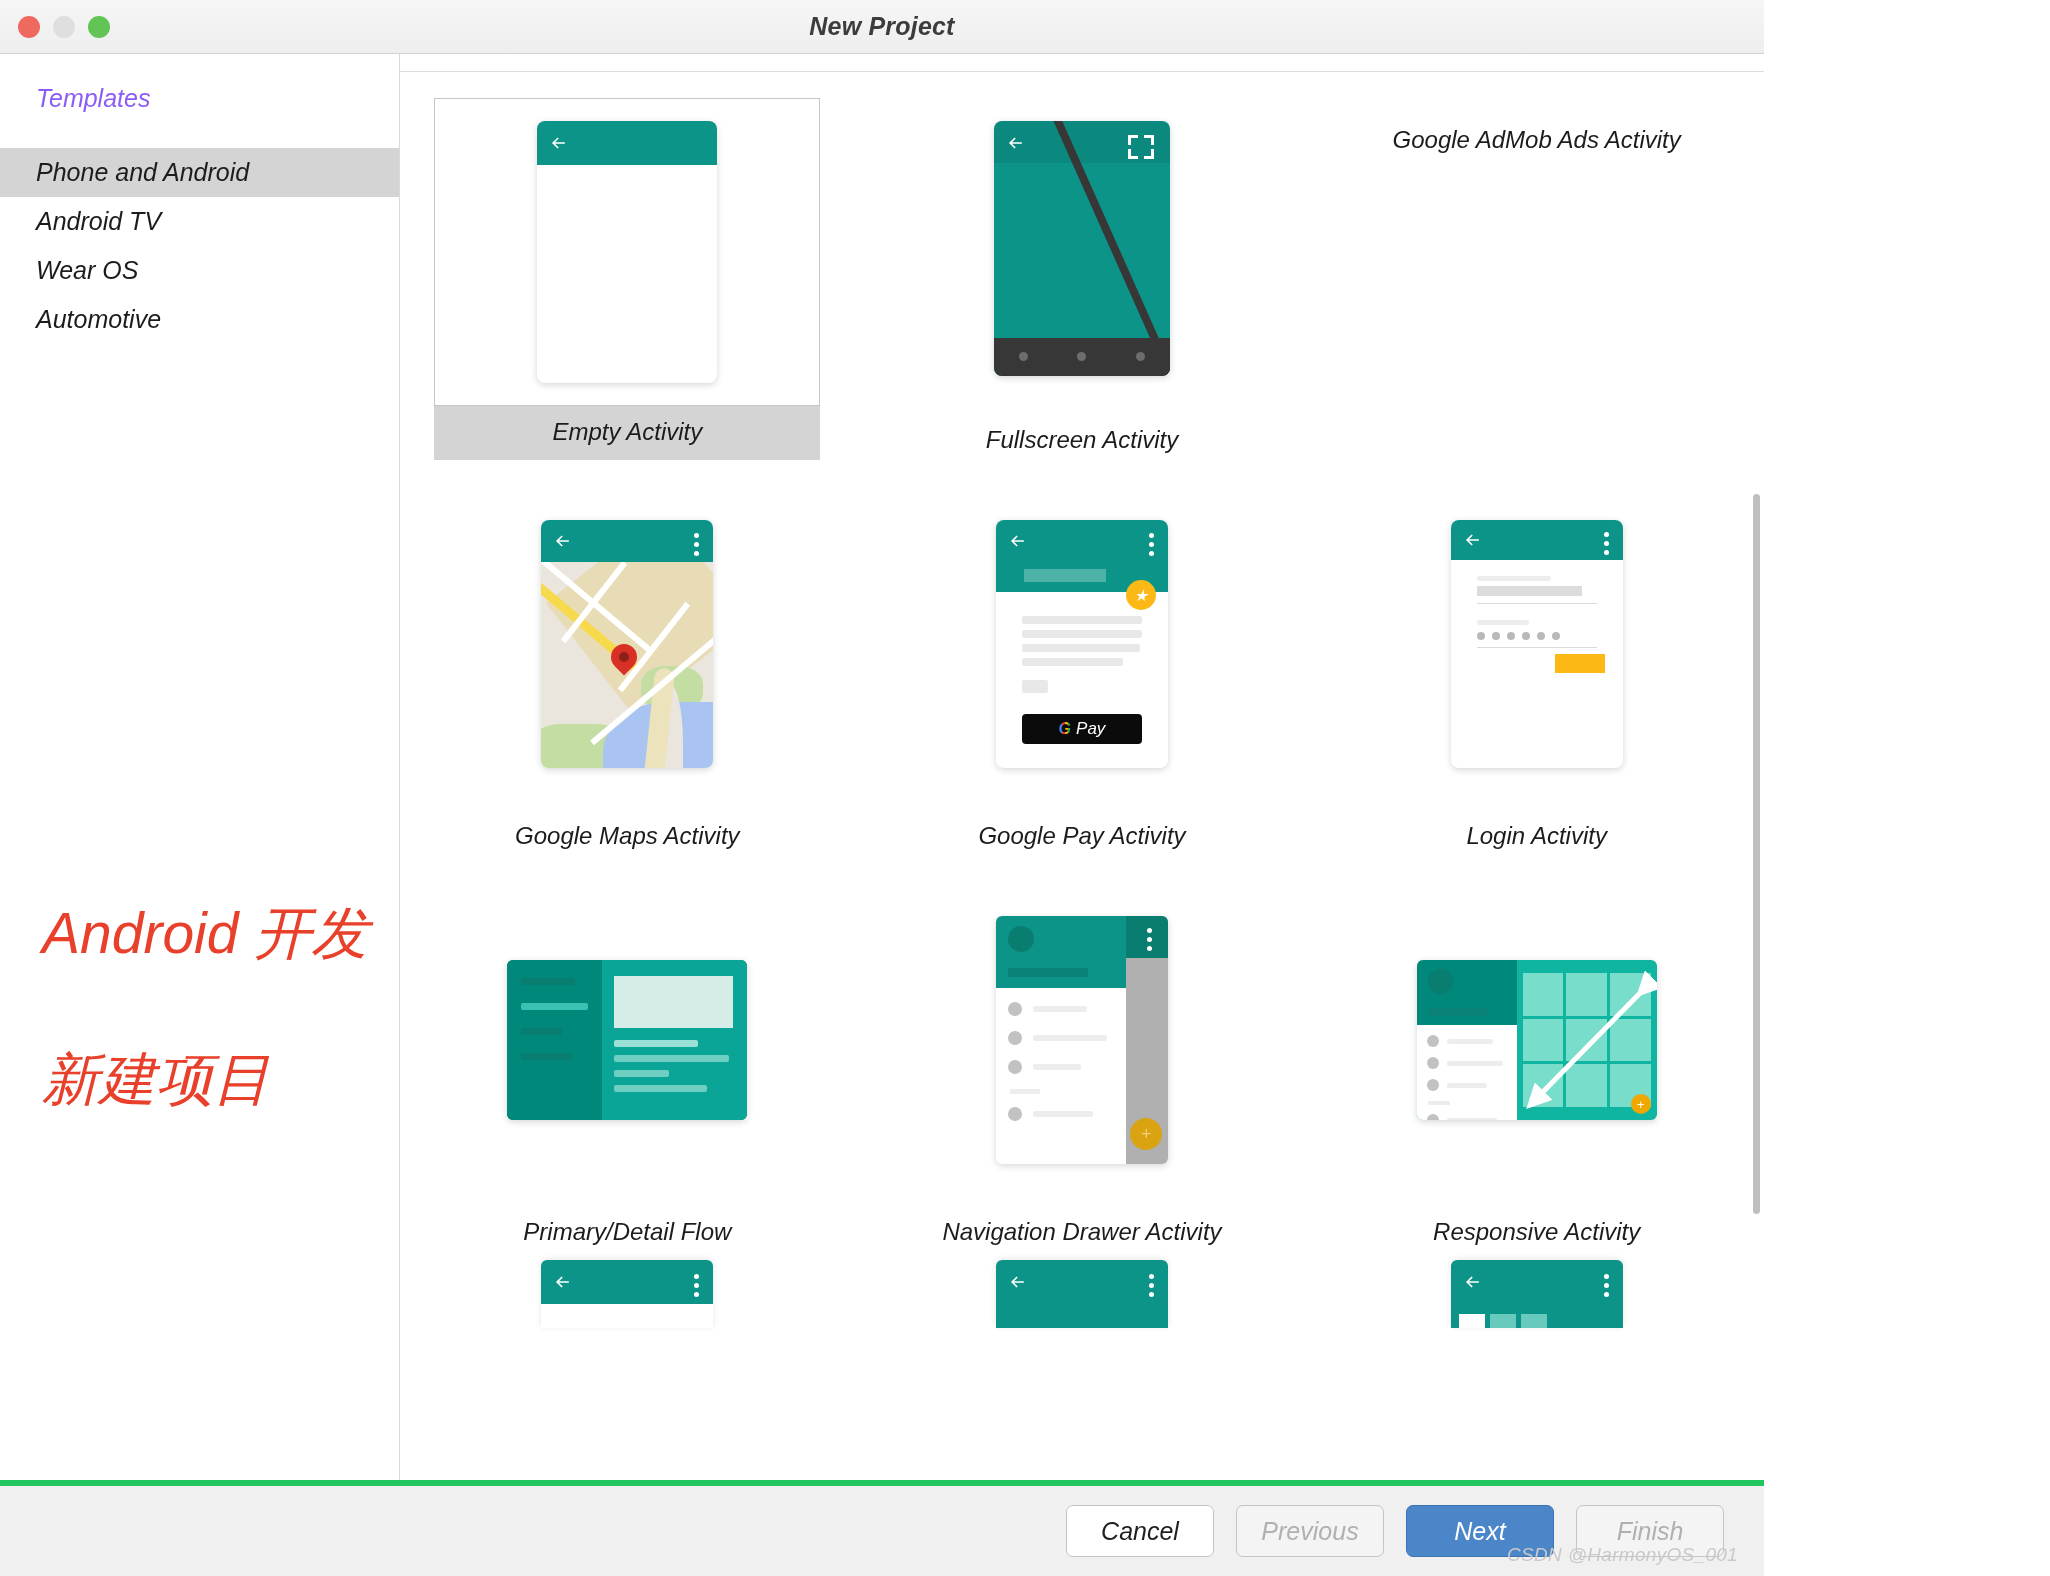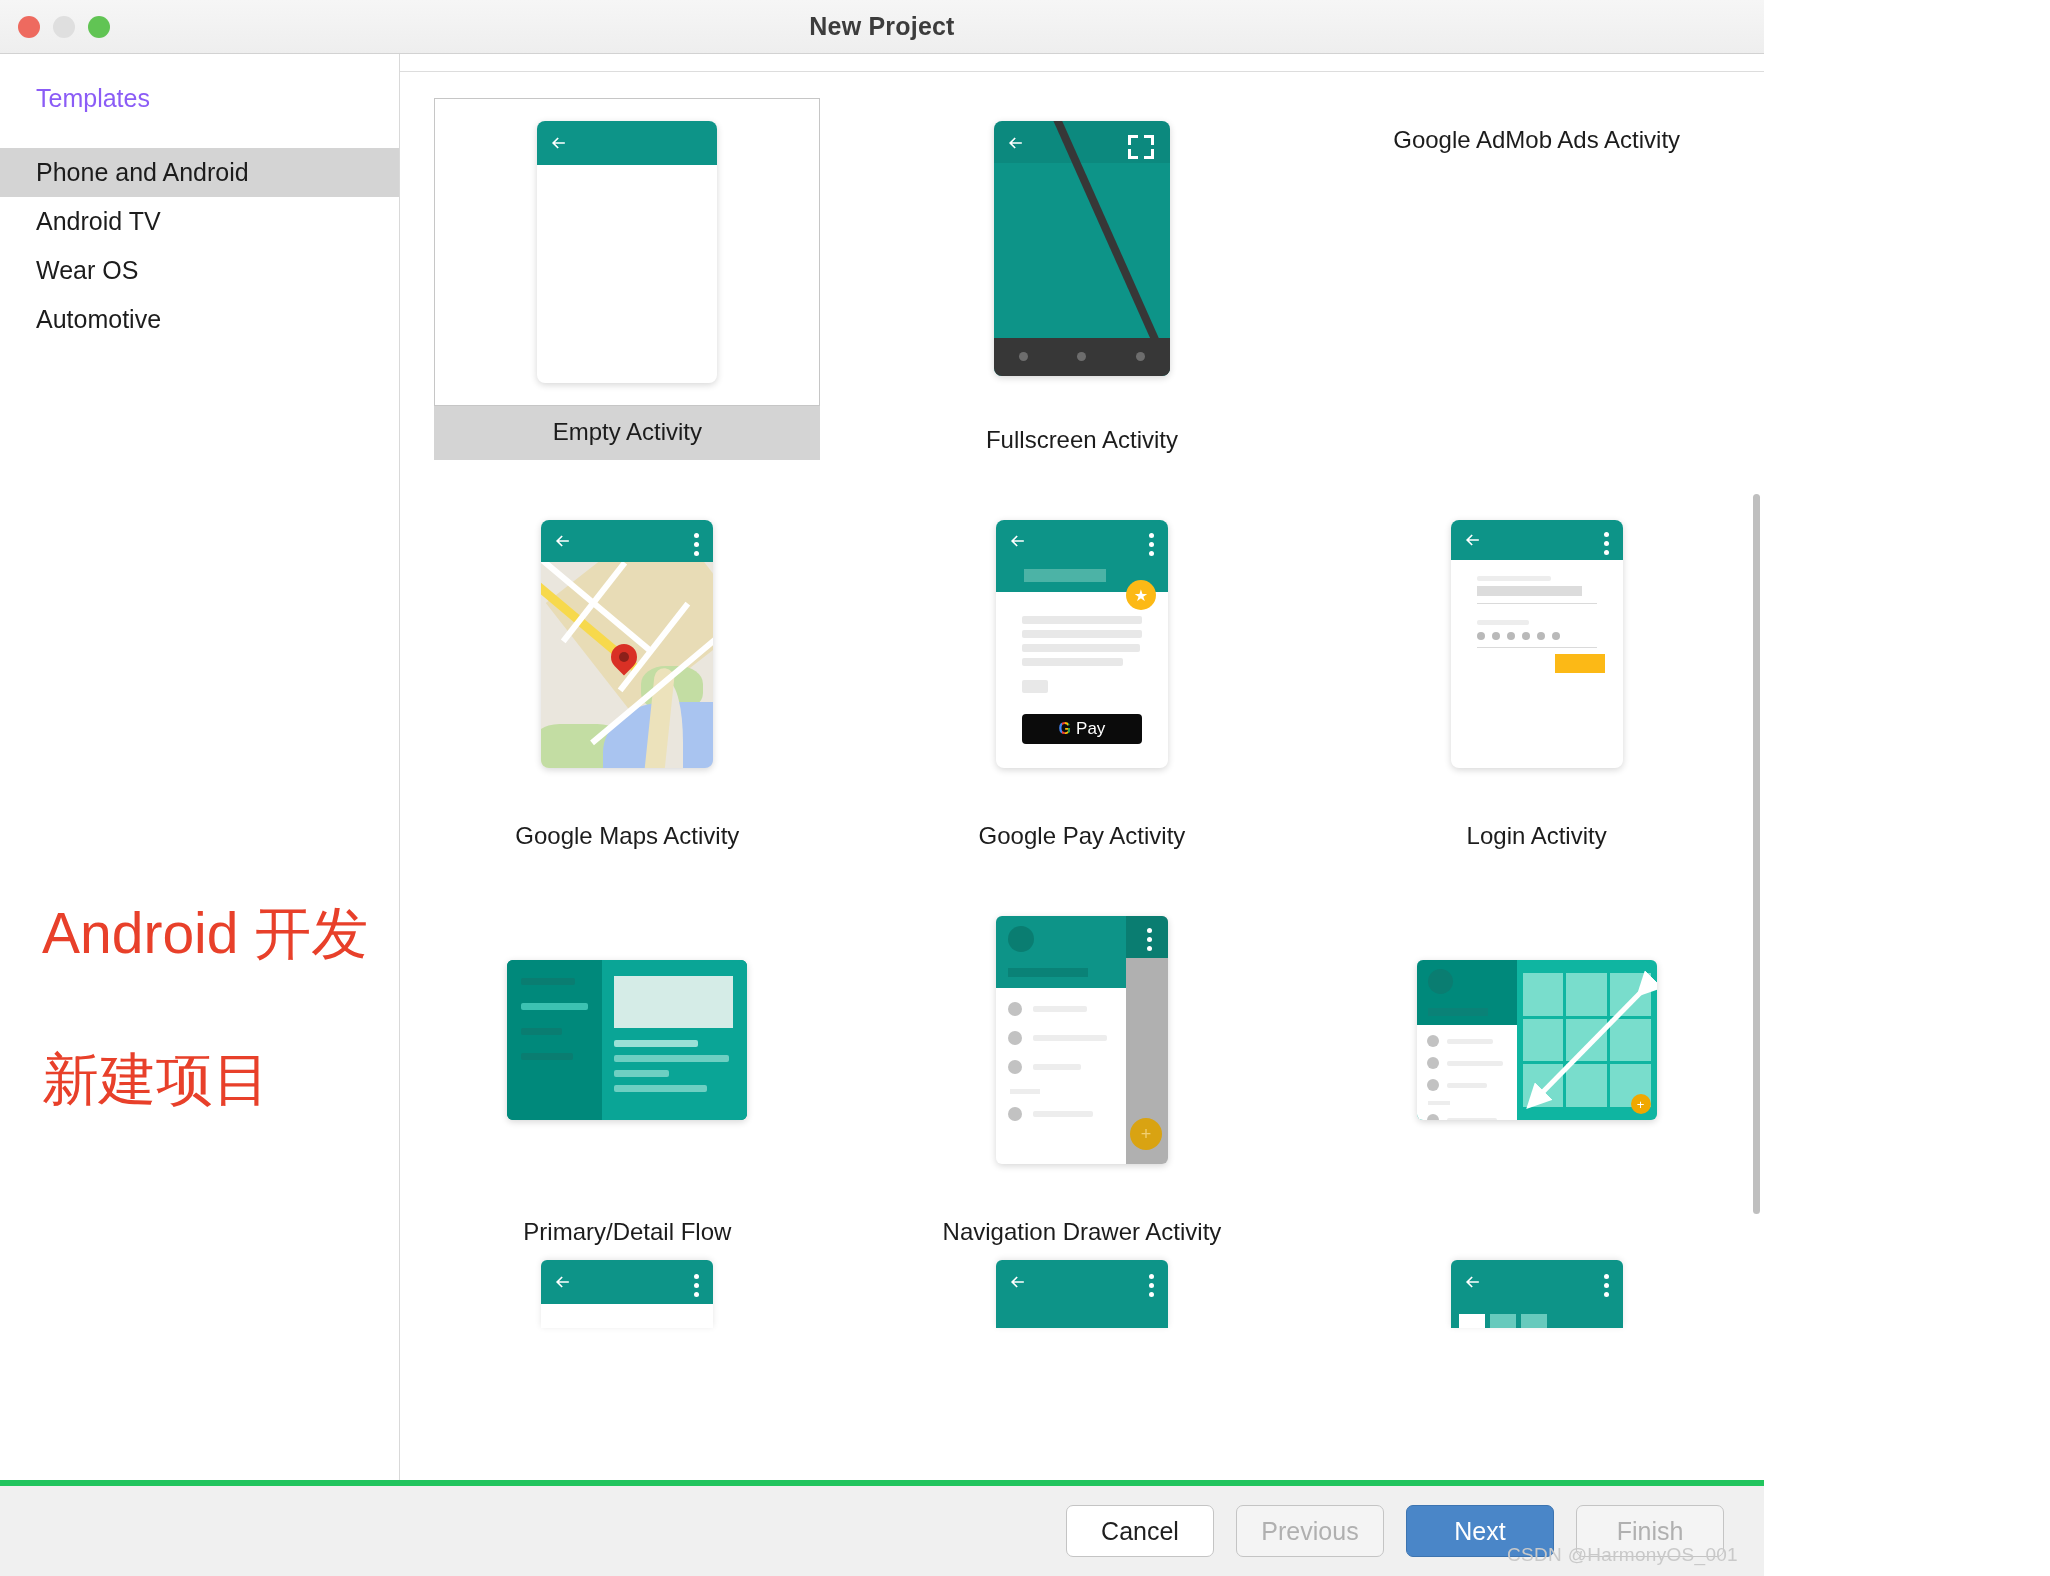--- a/index.html
+++ b/index.html
@@ -2,21 +2,21 @@
 <html><head>
 <meta charset="utf-8">
 <style>
   * { box-sizing: border-box; margin: 0; padding: 0; }
   html, body {
     width: 2050px; height: 1576px;
     font-family: "Liberation Sans", sans-serif;
     background: #ffffff;
     overflow: hidden;
   }
-  .window { position: relative; width: 1764px; height: 1576px; background:#fff; display:flex; flex-direction:column; }
+  .window { position: relative; width: 1764px; height: 1576px; background:#fff; display:flex; flex-direction:column;font-style:italic; }
 
   
   .titlebar {
     height: 54px; flex: 0 0 54px;
     background: linear-gradient(#f6f6f6, #eeeeee);
     border-bottom: 1px solid #d2d2d2;
     display: flex; align-items: center; position: relative;
   }
   .traffic { display:flex; gap: 13px; padding-left: 18px; }
   .light { width: 22px; height: 22px; border-radius: 50%; }
@@ -529,20 +529,21 @@
                     <marker id="ah" markerWidth="5" markerHeight="5" refX="2.5" refY="2.5" orient="auto">
                         <path d="M0,0 L5,2.5 L0,5 z" fill="#fff"></path>
                       </marker>
                   </defs>
                   <line x1="128" y1="28" x2="18" y2="140" stroke="#fff" stroke-width="5" marker-start="url(#ah)" marker-end="url(#ah)"></line>
                 </svg>
                 <div class="rs-fab">+</div>
               </div>
             </div>
           </div>
+          <div class="caption">Responsive Activity</div>
         </div>
 
       </div>
 
       <div class="partial-row">
         <div class="partial-cell">
           <div class="pc">
             <div class="hdr">
               <svg class="ic-back" style="left:12px;top:12px;" width="20" height="20" viewBox="0 0 24 24" fill="none" stroke="#fff" stroke-width="2">
                   <path d="M19 12H5M11 6l-6 6 6 6"></path>

